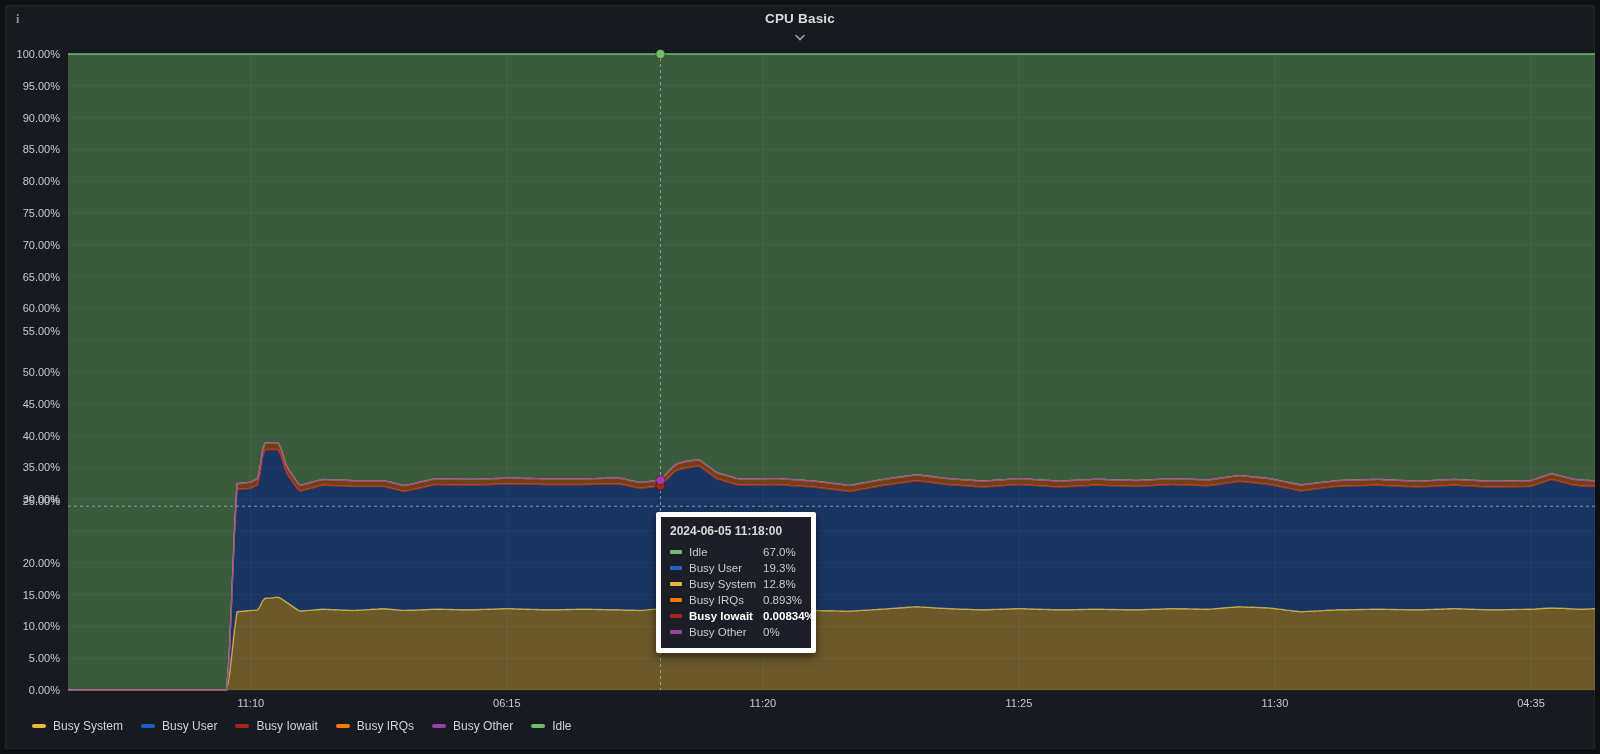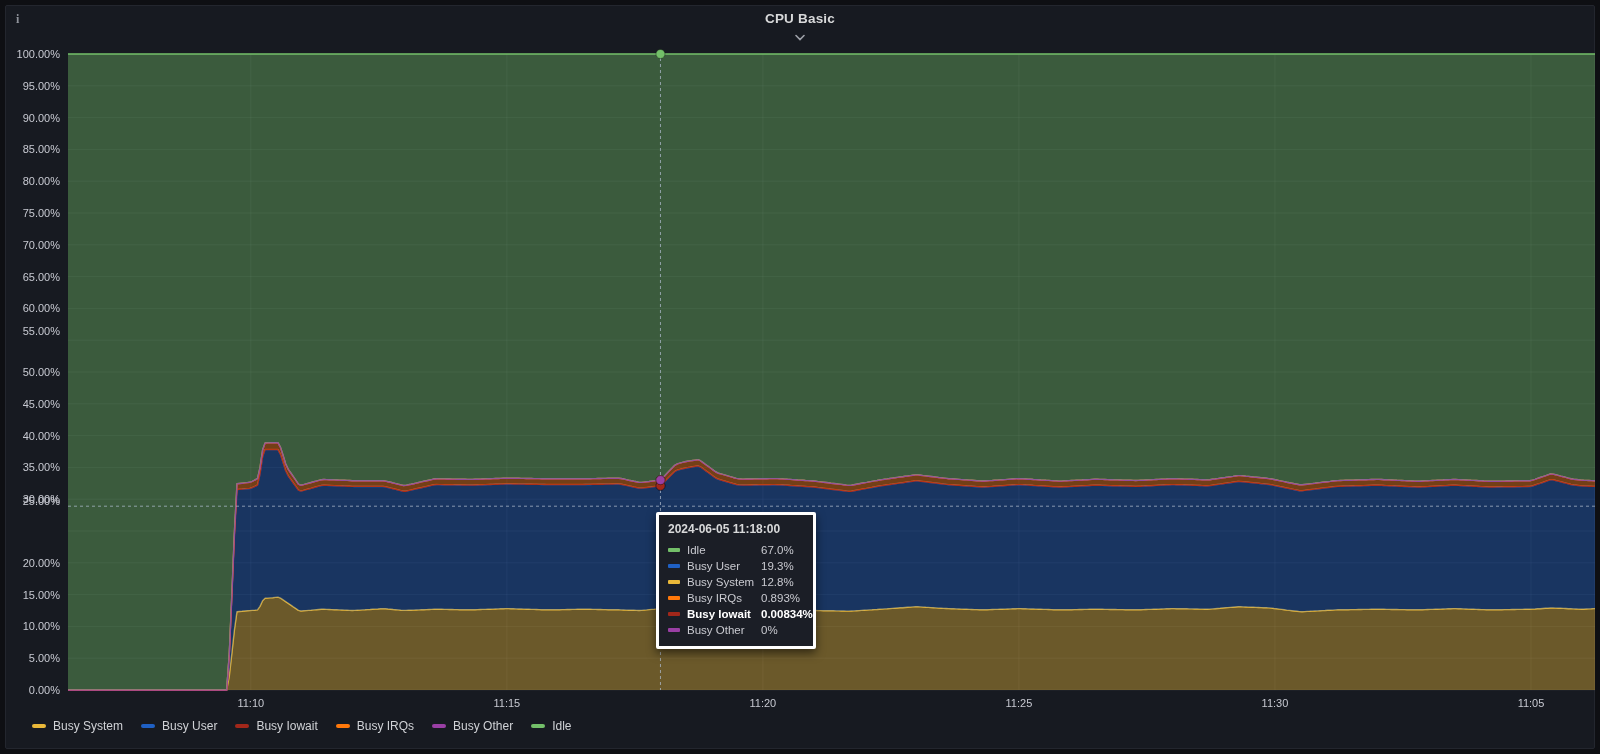--- a/index.html
+++ b/index.html
@@ -35,21 +35,21 @@
     color:#c7c9d1; font-size:11px; line-height:14px;
   }
   #legend {
     position:absolute; left:26px; top:713px; display:flex; align-items:center; gap:18px;
   }
   .legend-item { display:flex; align-items:center; gap:7px; cursor:pointer; }
   .legend-swatch { width:14px; height:4px; border-radius:2px; }
   .legend-label { color:#d0d2d6; font-size:12px; line-height:14px; }
   #tooltip {
     position:absolute; left:650px; top:506px; width:160px;
-    background:#1b1e26; border:3px solid #ffffff; border-radius:2px;
+    background:#1b1e26; border:5px solid #ffffff; border-radius:2px;
     box-shadow:0 4px 10px rgba(0,0,0,.55); padding:7px 9px 8px 9px; z-index:5;
   }
   #tooltip-header { color:#d8d9da; font-size:12px; font-weight:700; margin-bottom:6px; white-space:nowrap; }
   .tt-row { display:flex; align-items:center; height:16px; }
   .tt-swatch { width:12px; height:4px; border-radius:1px; flex:0 0 auto; margin-right:7px; }
   .tt-label { color:#c9cad0; font-size:11.5px; flex:0 0 74px; white-space:nowrap; }
   .tt-value { color:#c9cad0; font-size:11.5px; white-space:nowrap; }
   .tt-row.bold .tt-label, .tt-row.bold .tt-value { color:#ffffff; font-weight:700; }
 </style>
 </head>
@@ -85,25 +85,25 @@
         <div class="y-label" style="top: 486.2px;">30.00%</div>
         <div class="y-label" style="top: 488px;">25.00%</div>
         <div class="y-label" style="top: 549.8px;">20.00%</div>
         <div class="y-label" style="top: 581.6px;">15.00%</div>
         <div class="y-label" style="top: 613.4px;">10.00%</div>
         <div class="y-label" style="top: 645.2px; text-align: right;">5.00%</div>
         <div class="y-label" style="top: 677px;">0.00%</div>
       </div>
     <div id="x-axis">
         <div class="x-label" style="left: 212.81px;">11:10</div>
-        <div class="x-label" style="left: 468.846px;">11:15</div>
+        <div class="x-label" style="left: 468.846px;">06:15</div>
         <div class="x-label" style="left: 724.882px;">11:20</div>
         <div class="x-label" style="left: 980.919px;">11:25</div>
         <div class="x-label" style="left: 1236.95px;">11:30</div>
-        <div class="x-label" style="left: 1492.99px;">11:05</div>
+        <div class="x-label" style="left: 1492.99px;">04:35</div>
       </div>
 
     <div id="plot">
       <svg id="chart-svg" width="1527" height="636" viewBox="0 0 1527 636">
           <line x1="0" y1="636" x2="1527" y2="636" stroke="rgba(204,210,224,0.07)" stroke-width="1"></line>
           <line x1="0" y1="604.1999999999999" x2="1527" y2="604.1999999999999" stroke="rgba(204,210,224,0.07)" stroke-width="1"></line>
           <line x1="0" y1="572.4" x2="1527" y2="572.4" stroke="rgba(204,210,224,0.07)" stroke-width="1"></line>
           <line x1="0" y1="540.6" x2="1527" y2="540.6" stroke="rgba(204,210,224,0.07)" stroke-width="1"></line>
           <line x1="0" y1="508.8" x2="1527" y2="508.8" stroke="rgba(204,210,224,0.07)" stroke-width="1"></line>
           <line x1="0" y1="477" x2="1527" y2="477" stroke="rgba(204,210,224,0.07)" stroke-width="1"></line>

